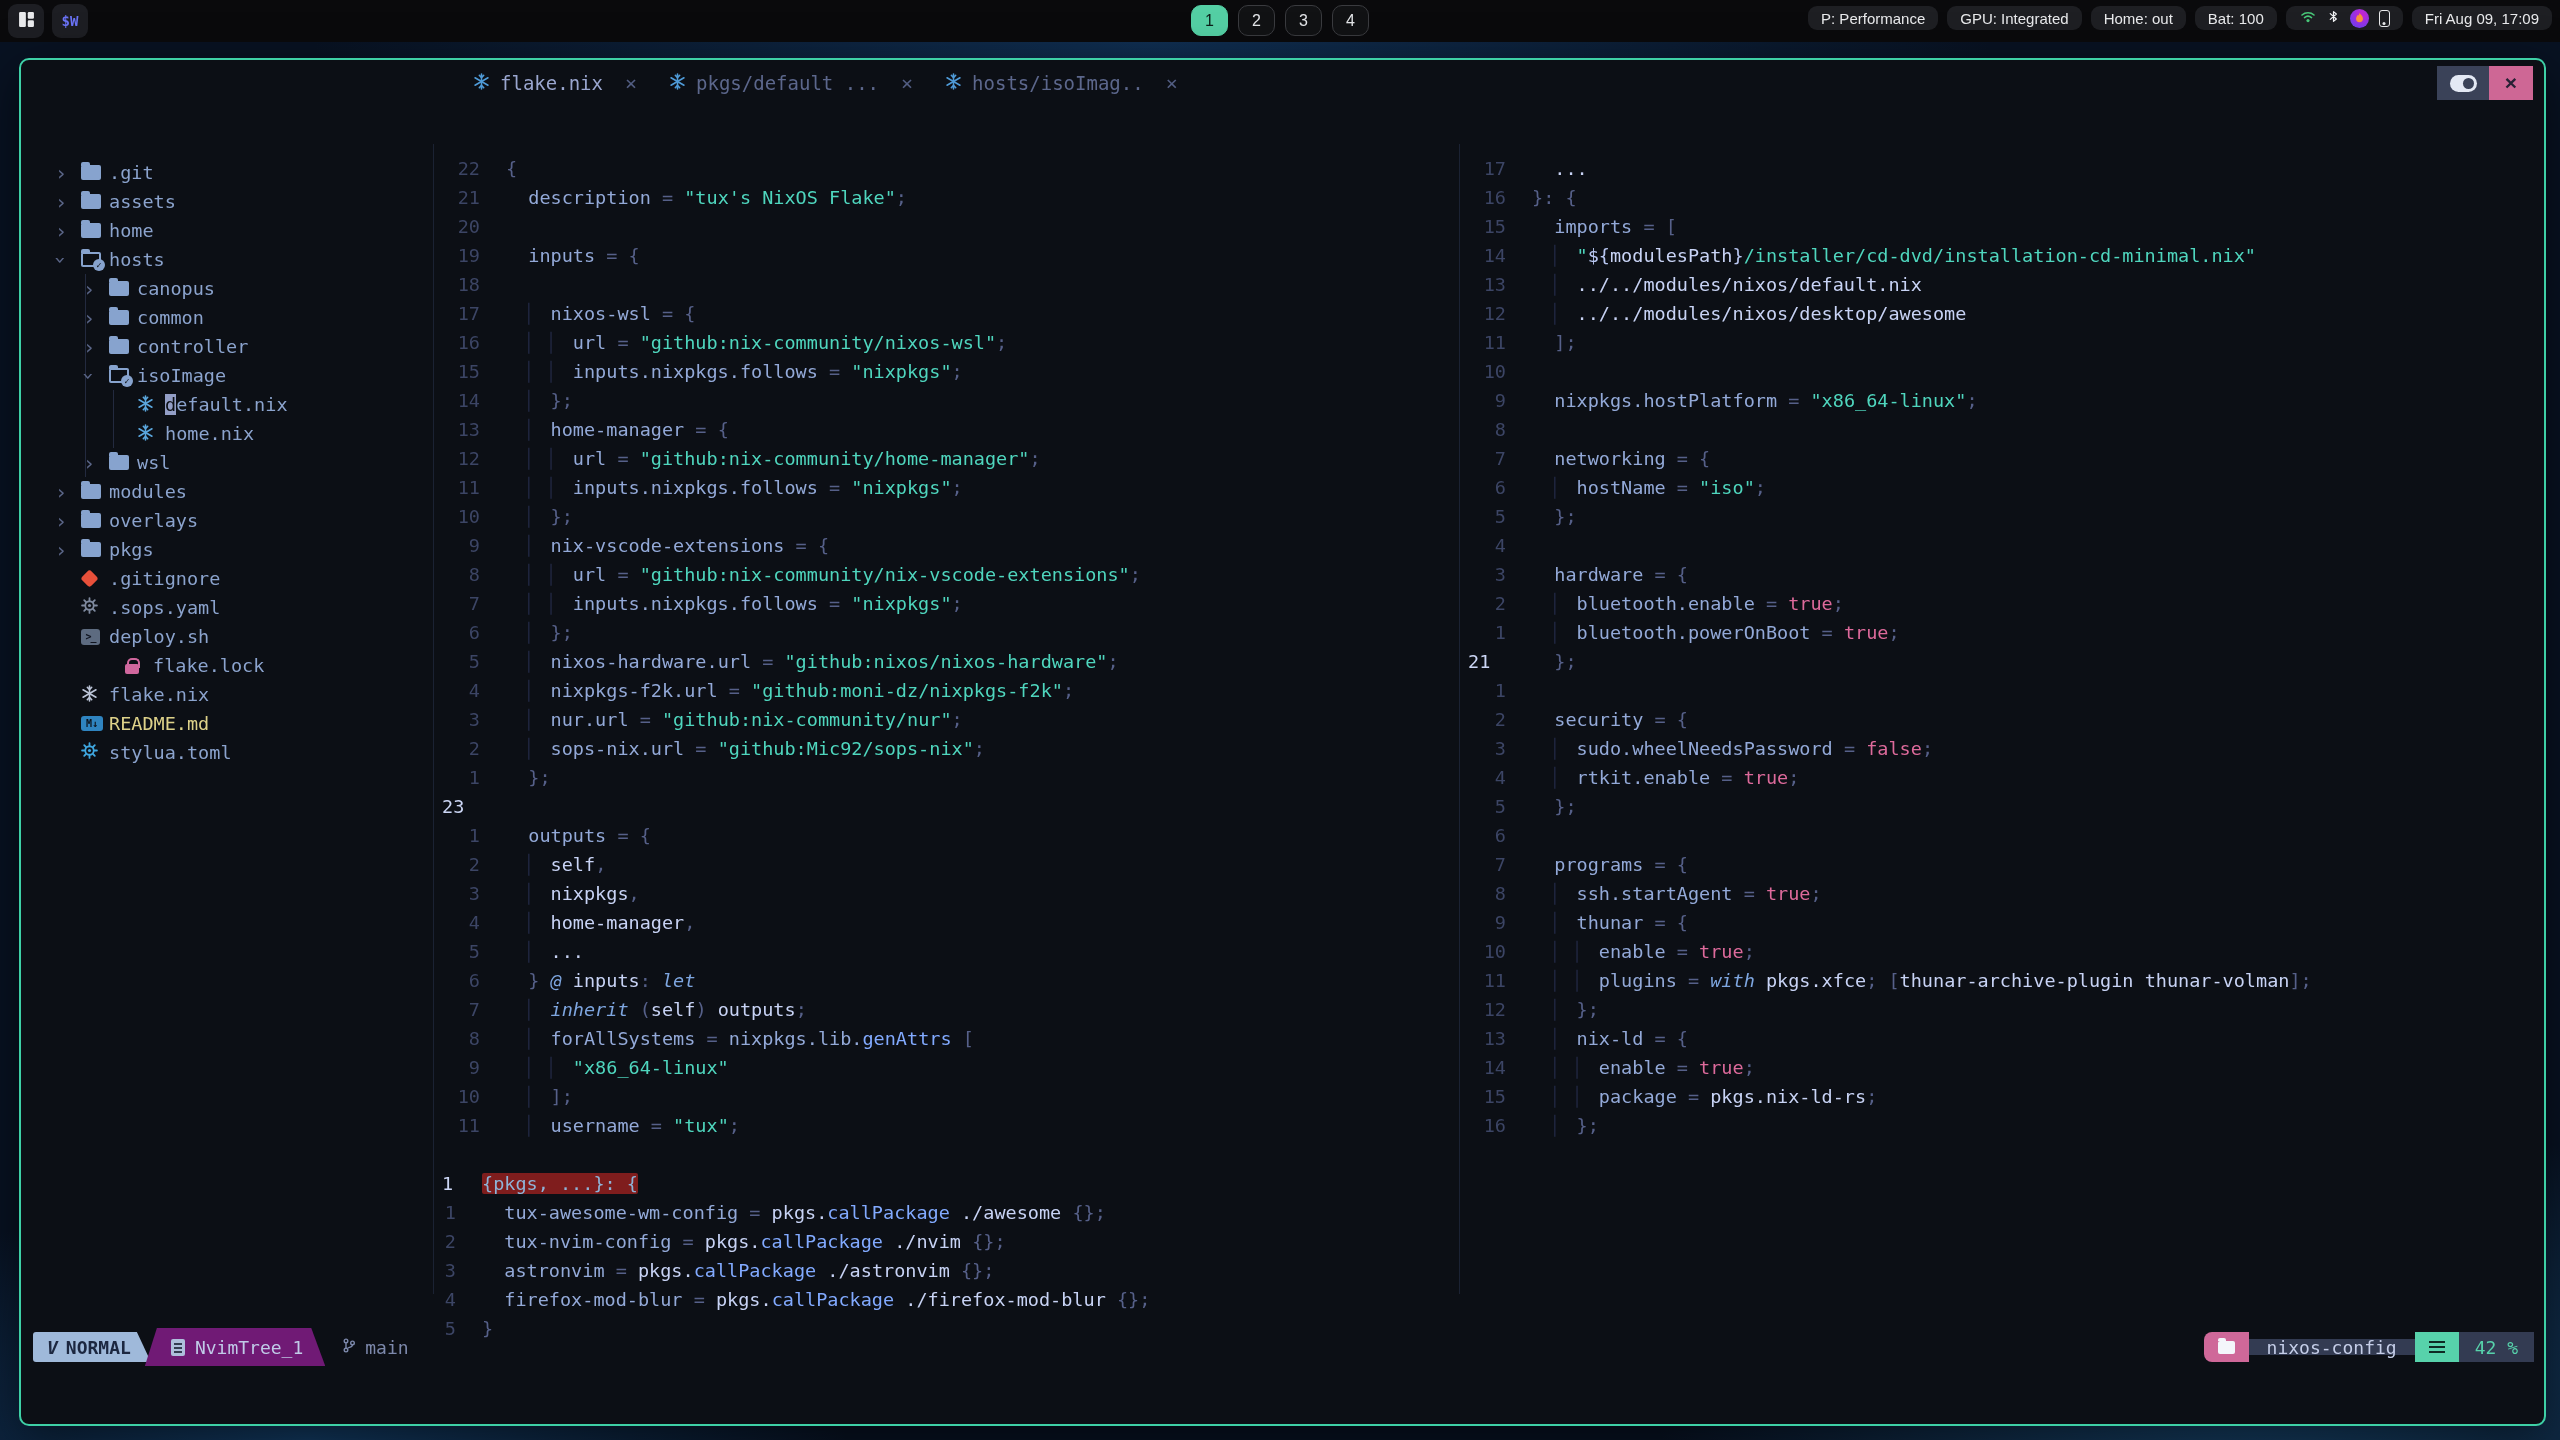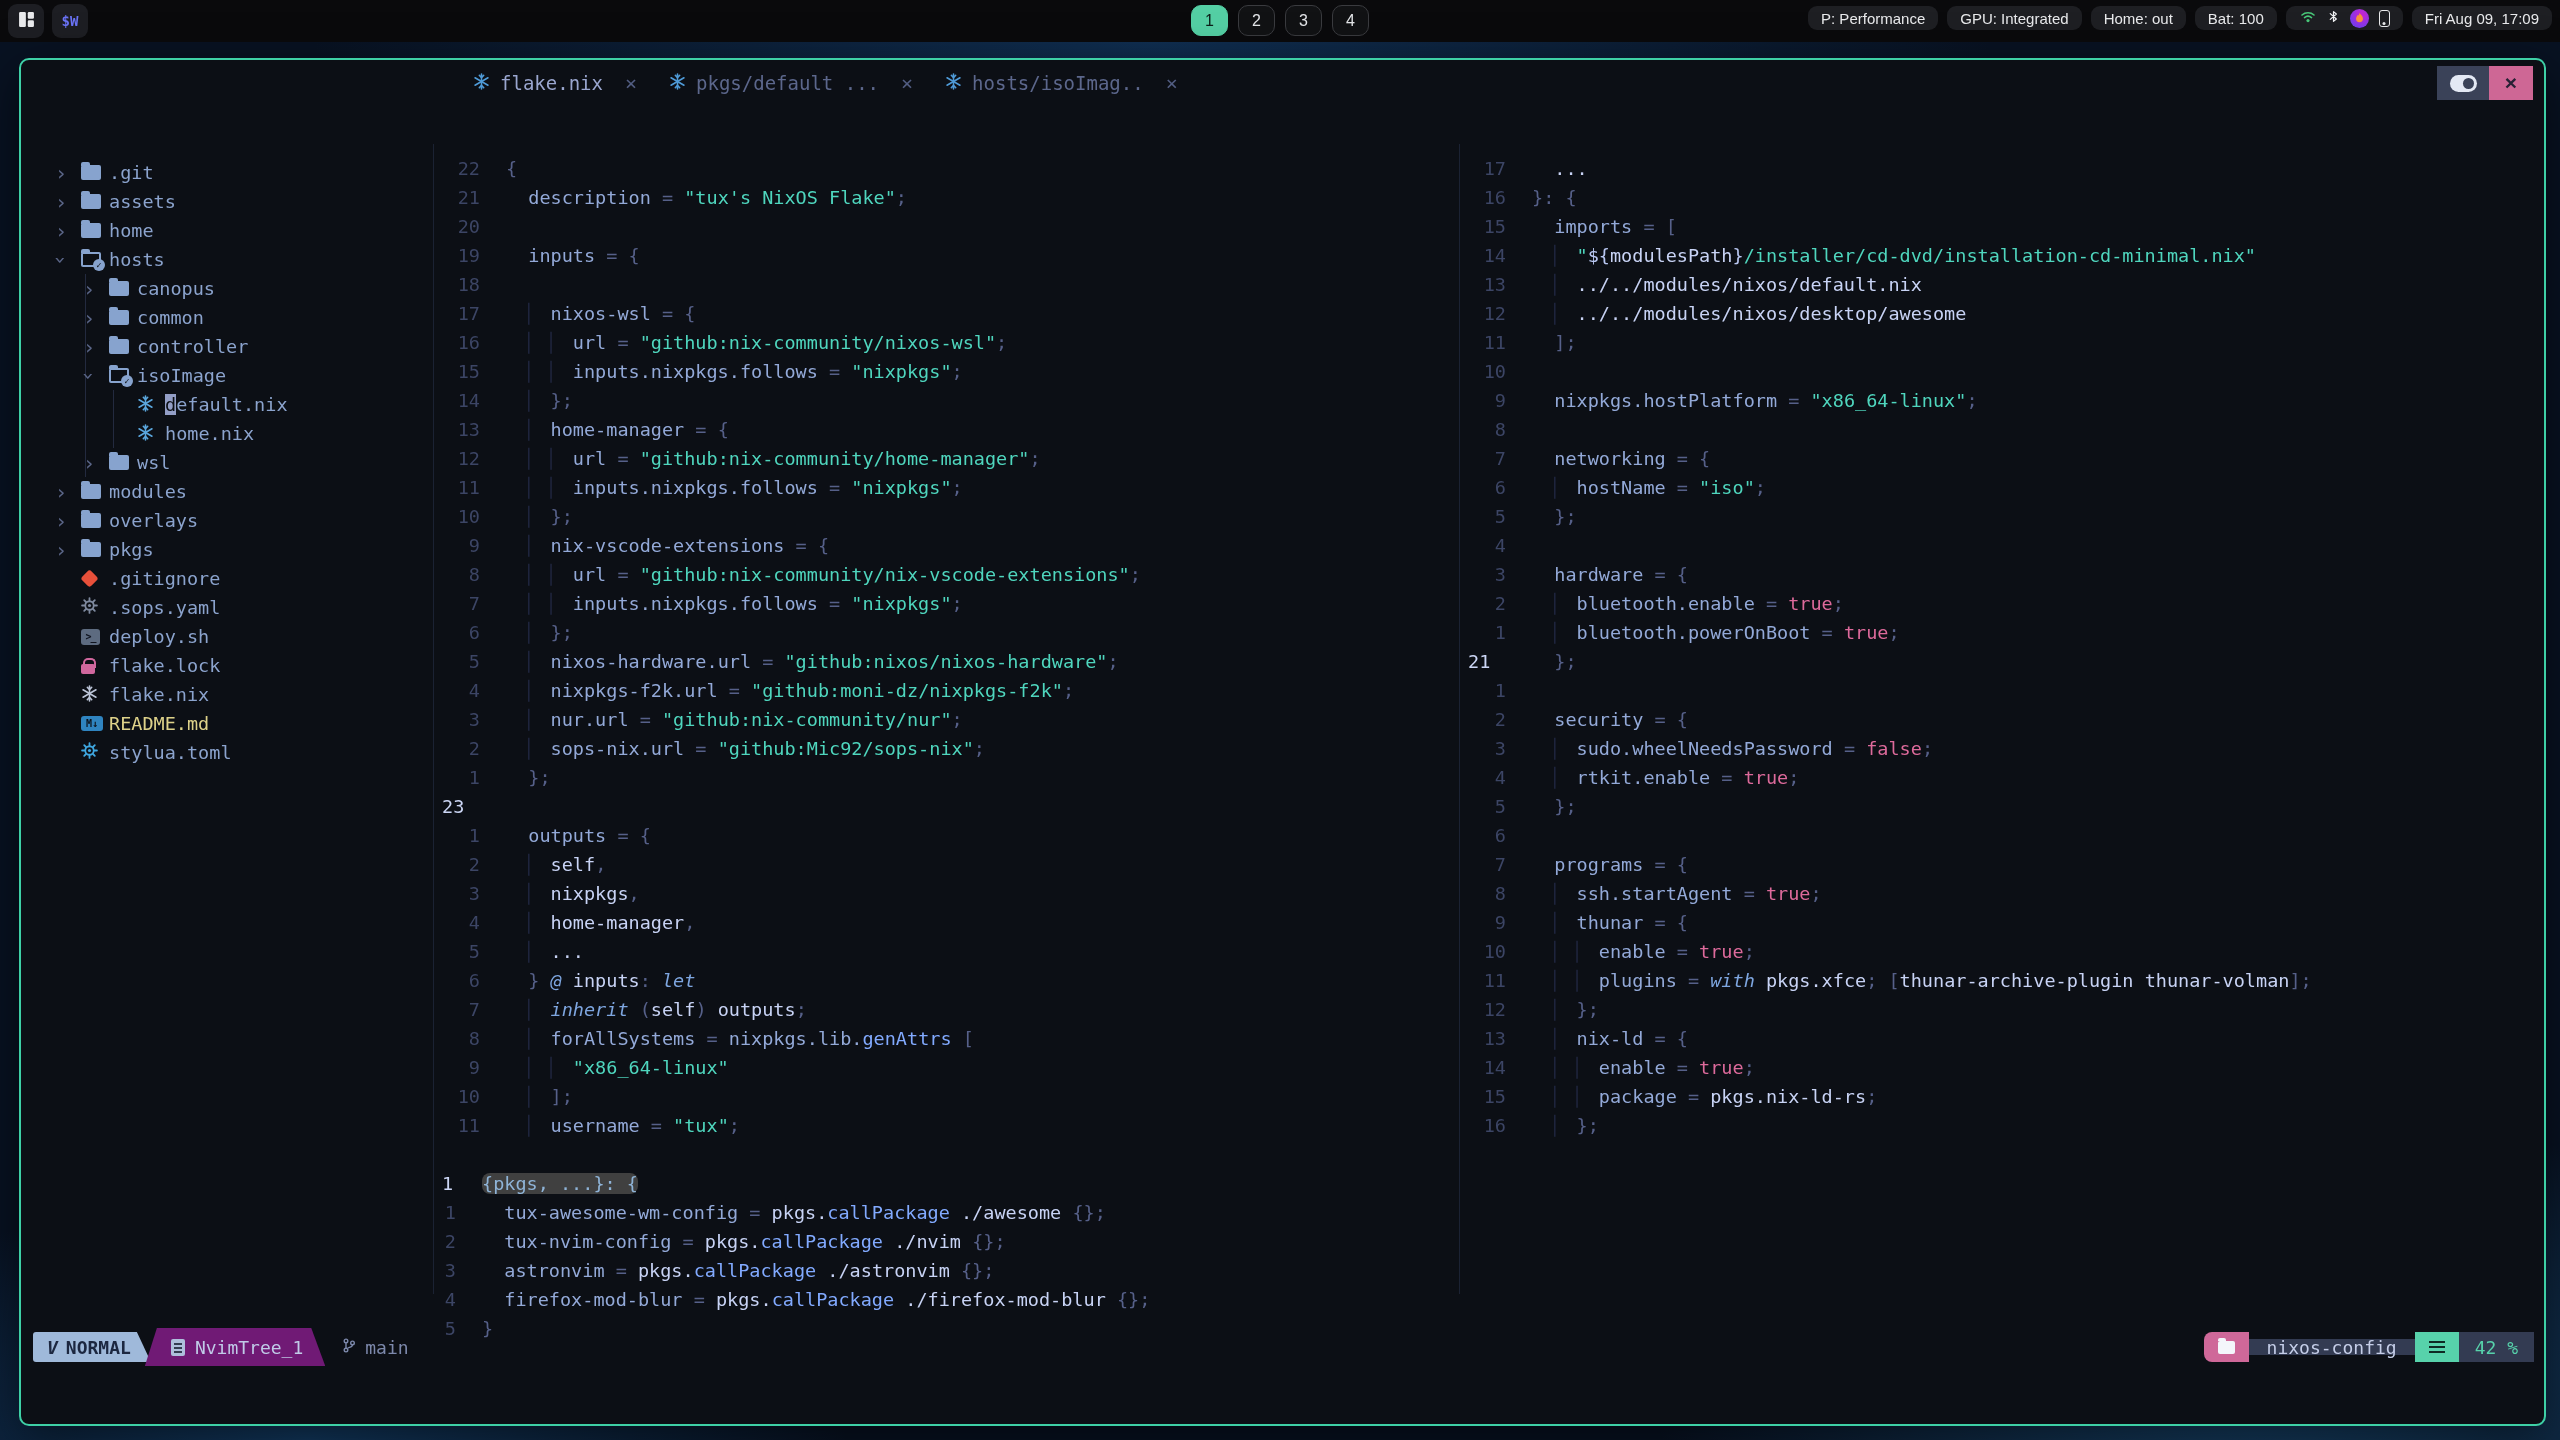--- a/index.html
+++ b/index.html
@@ -65,21 +65,21 @@
   .pane-main { padding-top:10px; height:996px; flex:none; }
   .hsep-row { height:29px; flex:none; }
   .pane-bottom { flex:1; }
   .pane-right { flex:1; padding-top:10px; min-width:0; }
   .crow { height:29px; display:flex; white-space:pre; }
   .ln { flex:0 0 38px; margin-left:8px; margin-right:26px; text-align:right; color:#3c4565; }
   .ln.cur { text-align:left; color:#ccd6f5; }
   .pane-bottom .ln { flex-basis:14px; }
   .t-w{color:#c8d3f5} .t-k{color:#93a9d8} .t-p{color:#566089} .t-s{color:#4fd6be}
   .t-b{color:#dd6a9b} .t-f{color:#82aaff} .t-kw{color:#7ea6e0;font-style:italic}
-  .t-i{color:#b9c7f2} .t-g{color:#202741} .t-hl{color:#8fb4d8;background:#404040;border-radius:8px}
+  .t-i{color:#b9c7f2} .t-g{color:#202741} .t-hl{color:#8fb4d8;background:#7f1d1d;border-radius:2px}
   
   .statusline { height:30px; flex:none; display:flex; align-items:center; position:relative; font-family:"DejaVu Sans Mono", monospace; font-size:18px; margin:0 0 0 0; }
   .sl-left { display:flex; align-items:center; height:30px; margin-left:12px; }
   .seg-mode { background:#9fb9da; color:#1c2740; font-weight:bold; padding:0 20px 0 14px; height:30px; display:flex; align-items:center; gap:8px; clip-path:polygon(0 0, calc(100% - 14px) 0, 100% 100%, 0 100%); border-radius:3px 0 0 3px; }
   .seg-buf { background:#701a75; color:#c0cbe8; padding:0 22px 0 26px; height:38px; display:flex; align-items:center; gap:10px; margin-left:-6px; clip-path:polygon(12px 0, calc(100% - 14px) 0, 100% 100%, 0 100%); }
   .seg-branch { color:#7d89ac; margin-left:16px; display:flex; align-items:center; gap:8px; }
   .docic { width:14px; height:17px; background:#aebfdc; border-radius:2px; position:relative; }
   .docic::before { content:""; position:absolute; left:3px; top:4px; width:8px; height:2px; background:#343c52; box-shadow:0 4px 0 #343c52, 0 8px 0 #343c52; }
   .sl-right { position:absolute; right:10px; top:0; height:30px; display:flex; align-items:center; }
   .seg-pink { width:45px; height:30px; background:#cf6899; border-radius:8px 0 0 8px; display:flex; align-items:center; justify-content:center; }
@@ -352,21 +352,21 @@
           </span>
           <span class="tlabel">.sops.yaml</span>
         </div>
         <div class="titem" style="padding-left: 34px;">
           <span class="tarrow"></span>
           <span class="tic">
             <span class="tm">&gt;_</span>
           </span>
           <span class="tlabel">deploy.sh</span>
         </div>
-        <div class="titem" style="padding-left: 34px;">
+        <div class="titem" style="padding-left: 34px; margin-left: 44px;">
           <span class="tarrow"></span>
           <span class="tic">
             <span class="lk"></span>
           </span>
           <span class="tlabel">flake.lock</span>
         </div>
         <div class="titem" style="padding-left: 34px;">
           <span class="tarrow"></span>
           <span class="tic">
             <span class="sn" style="color:#bcc5d8"><svg width="17" height="17" viewBox="0 0 16 16">

